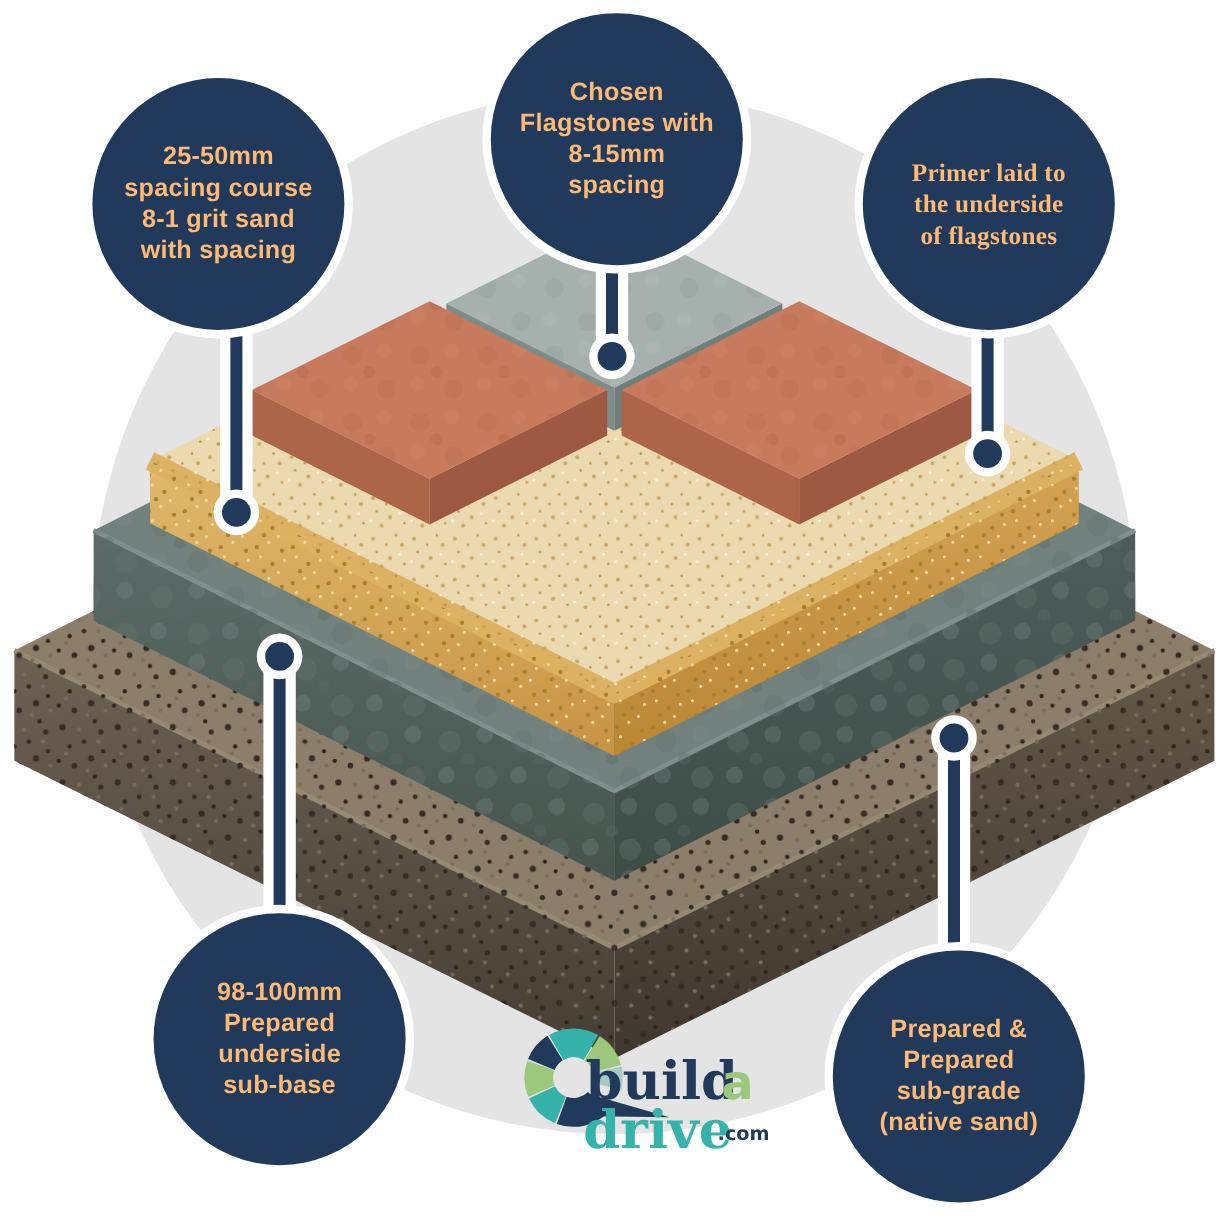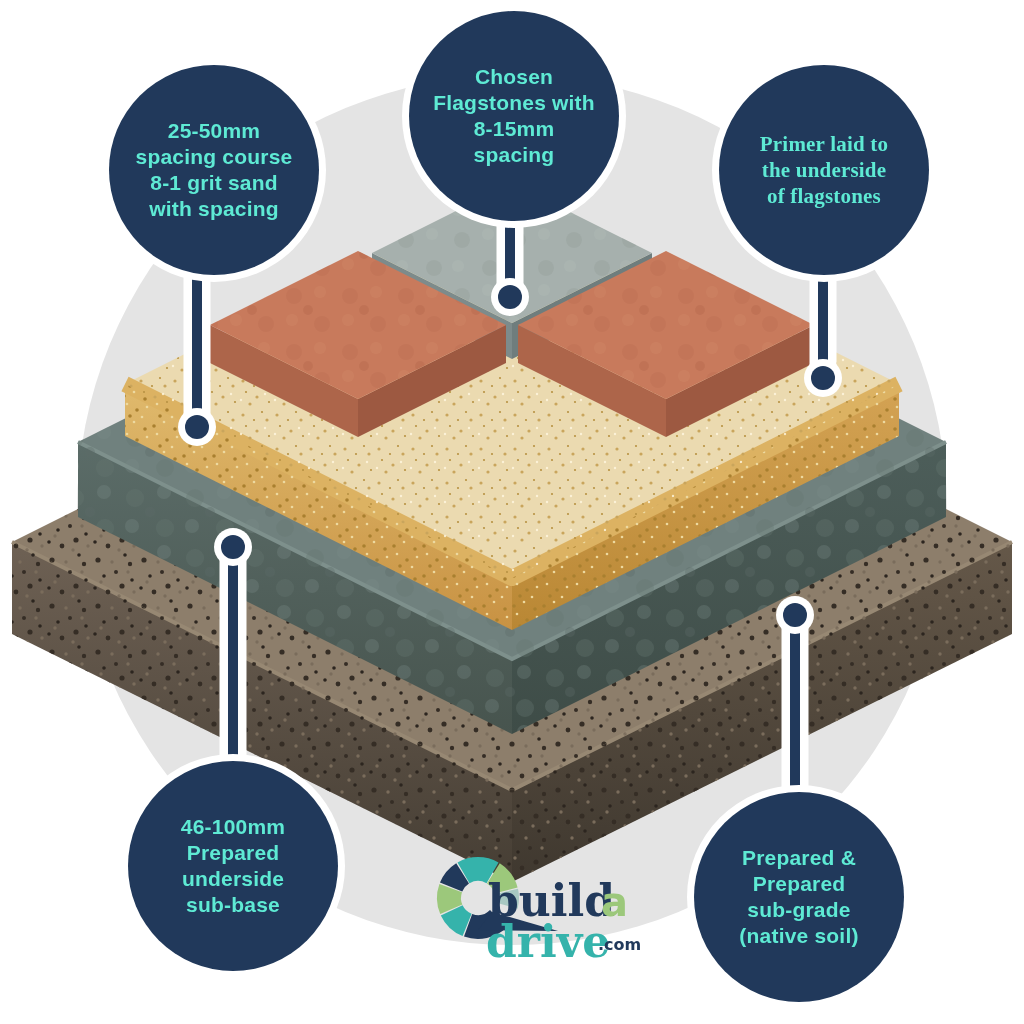--- a/index.html
+++ b/index.html
@@ -2,24 +2,24 @@
 <html><head>
 <meta charset="utf-8">
 <style>
   html,body{margin:0;padding:0;background:#fff;}
   .stage{position:relative;width:1024px;height:1024px;background:#ffffff;overflow:hidden;
          font-family:"Liberation Sans",sans-serif;}
   .stage svg.scene{position:absolute;left:0;top:0;width:1024px;height:1024px;}
   .bubble{position:absolute;width:210px;height:210px;border-radius:50%;
           background:#21395b;box-shadow:0 0 0 7px #ffffff;
           display:flex;flex-direction:column;align-items:center;justify-content:center;
-          text-align:center;color:#5eead4;font-weight:bold;font-size:21px;line-height:26px;
+          text-align:center;color:#fdba74;font-weight:bold;font-size:21px;line-height:26px;
           letter-spacing:.2px;}
   .bubble span{display:block;}
-  .b1{left:109px;top:65px;}
+  .b1{left:77px;top:65px;}
   .b2{left:409px;top:11px;}
   .b3{left:719px;top:65px;font-family:Liberation Serif, serif;}
   .b4{left:128px;top:761px;}
   .b5{left:694px;top:792px;}
   .logo-slab{font-family:"DejaVu Serif",serif;font-weight:bold;}
   .logo-sans{font-family:"DejaVu Sans",sans-serif;font-weight:bold;}
 </style>
 </head>
 <body>
 
@@ -223,26 +223,26 @@
   <span>spacing</span>
 </div>
 
 <div class="bubble b3">
   <span>Primer laid to</span>
   <span>the underside</span>
   <span>of flagstones</span>
 </div>
 
 <div class="bubble b4">
-  <span>46-100mm</span>
+  <span>98-100mm</span>
   <span>Prepared</span>
   <span>underside</span>
   <span>sub-base</span>
 </div>
 
 <div class="bubble b5">
   <span>Prepared &amp;</span>
   <span>Prepared</span>
   <span>sub-grade</span>
-  <span>(native soil)</span>
+  <span>(native sand)</span>
 </div>
 
 </div>
 
 </body></html>

